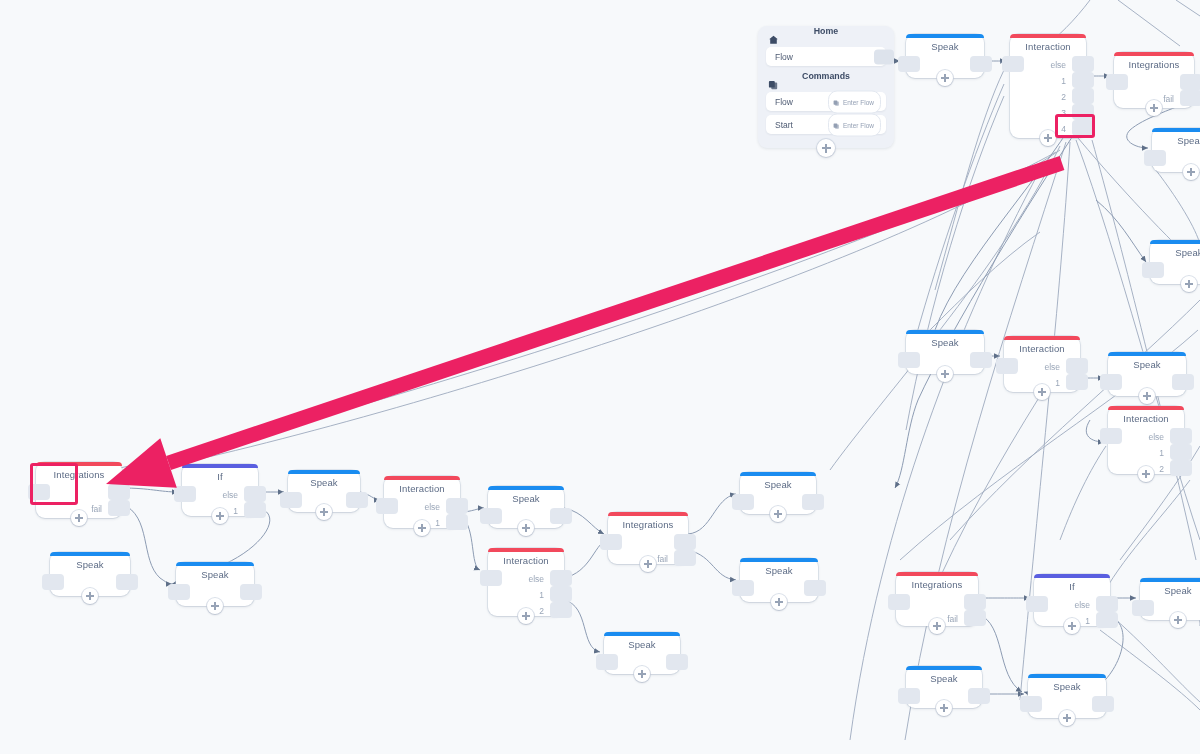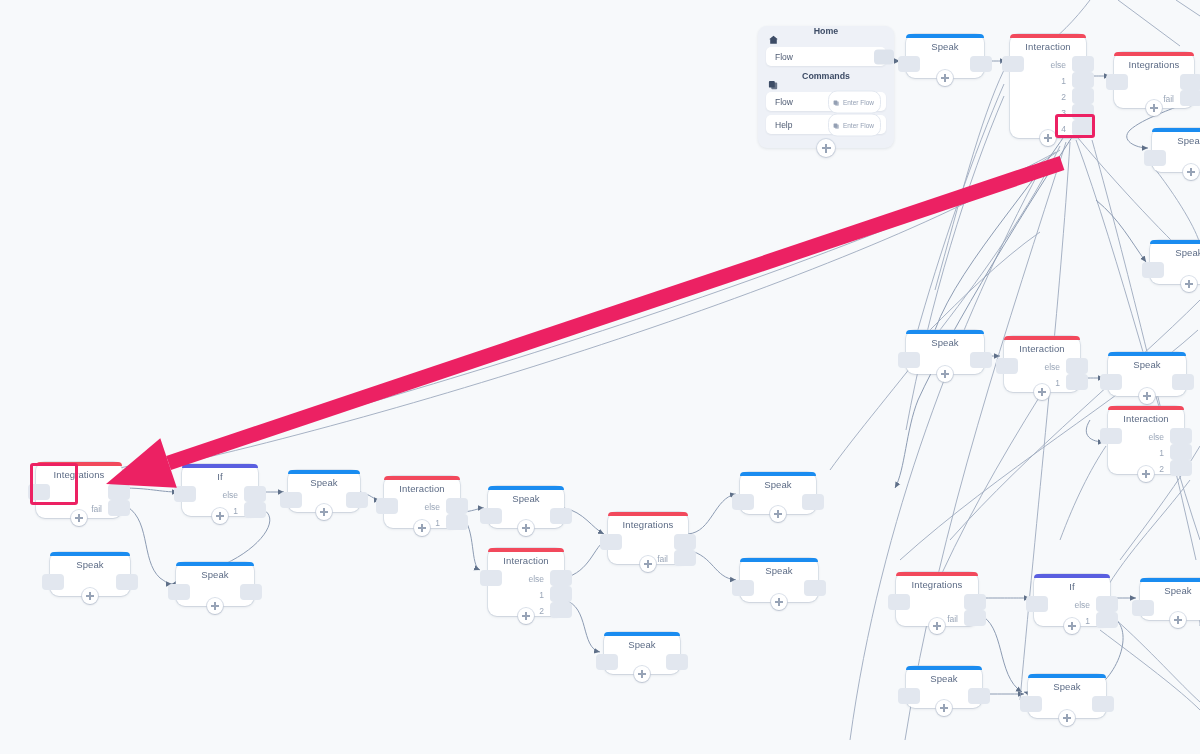--- a/index.html
+++ b/index.html
@@ -254,21 +254,21 @@
         <span>
           <svg viewBox="0 0 12 12" width="7" height="7">
             <rect x="1" y="1.6" width="6.4" height="7.2" rx="1" fill="#94a0b4"></rect>
             <rect x="3.6" y="3.4" width="6.4" height="7.2" rx="1" fill="#94a0b4" opacity=".7"></rect>
           </svg>
         </span>
         <span class="ef-label">Enter Flow</span>
       </span>
     </div>
     <div class="panel-row">
-      <span class="row-label">Help</span>
+      <span class="row-label">Start</span>
       <span class="enter-flow">
         <span>
           <svg viewBox="0 0 12 12" width="7" height="7">
             <rect x="1" y="1.6" width="6.4" height="7.2" rx="1" fill="#94a0b4"></rect>
             <rect x="3.6" y="3.4" width="6.4" height="7.2" rx="1" fill="#94a0b4" opacity=".7"></rect>
           </svg>
         </span>
         <span class="ef-label">Enter Flow</span>
       </span>
     </div>

